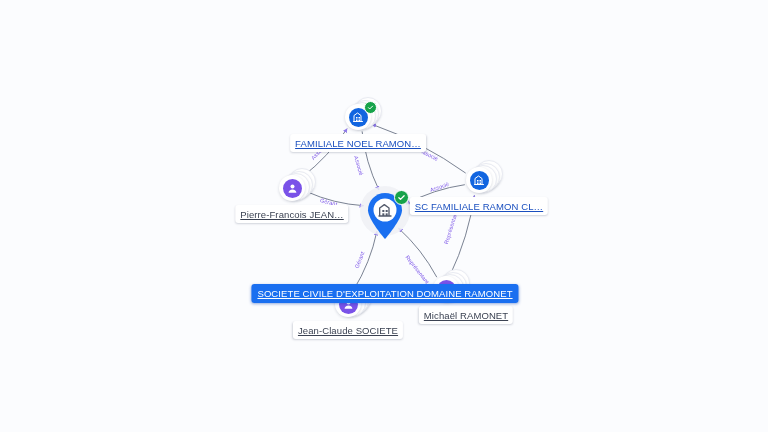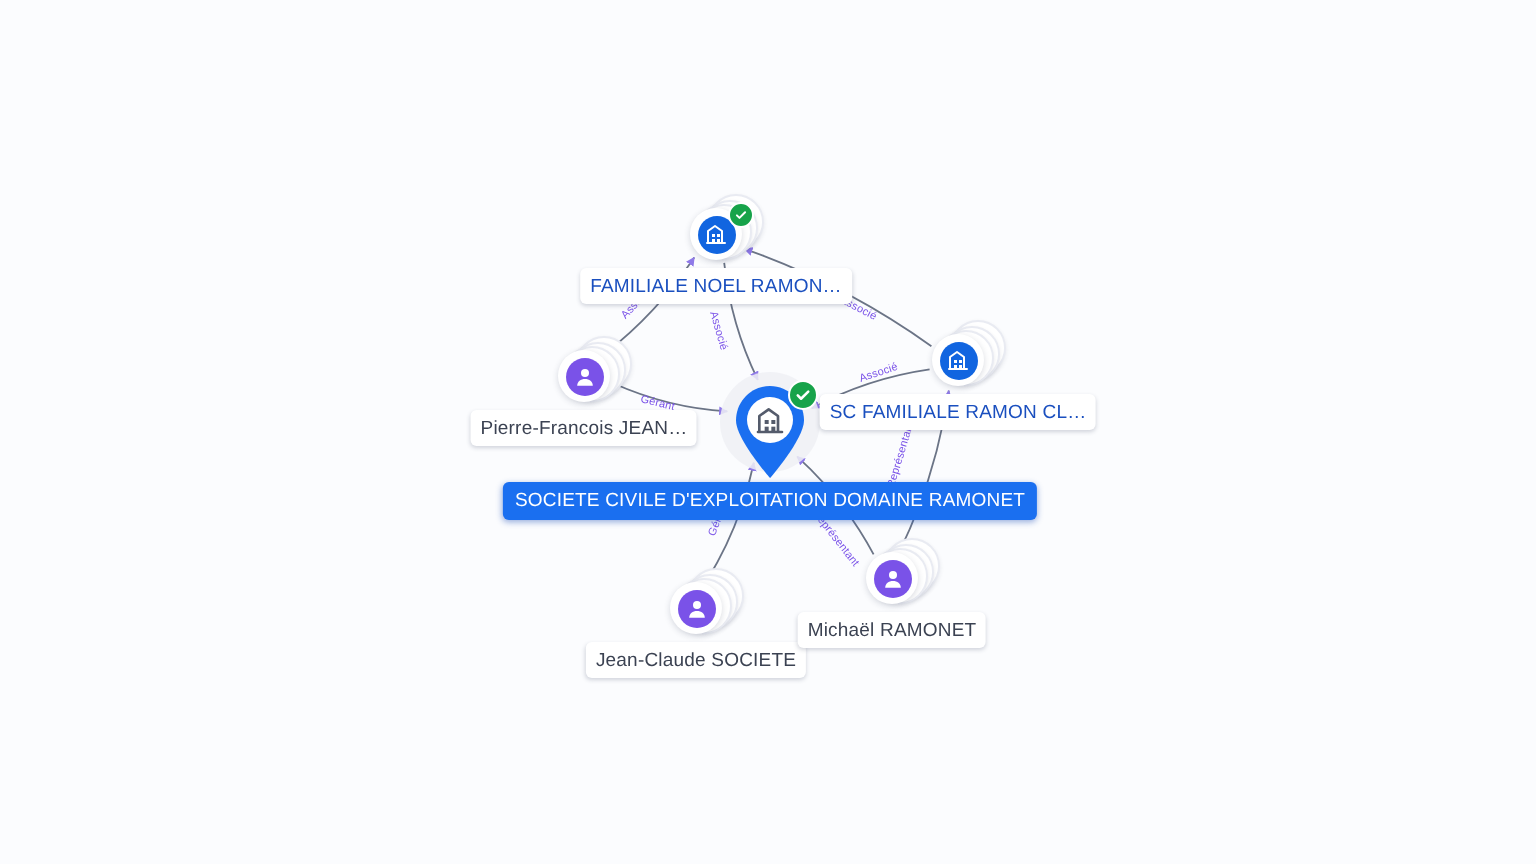--- a/index.html
+++ b/index.html
@@ -95,27 +95,29 @@
     position: absolute;
     white-space: nowrap;
     font-size: 9.5px;
     line-height: 13px;
     padding: 2.5px 5px;
     border-radius: 3px;
     background: #ffffff;
     color: #3b4252;
     box-shadow: 0 1px 2px rgba(40,50,80,0.20);
     letter-spacing: .1px;
+    text-decoration: underline;
   }
   .label.selected {
     background: #1a6ff0;
     color: #ffffff;
     box-shadow: 0 1px 3px rgba(20,70,180,0.45);
     font-size: 9.5px;
     padding: 3px 6px;
+    margin-top: 43px;
   }
   .label.linkish { color: #1a4fbf; }
 
   .edge-label {
     position: absolute;
     font-size: 5.5px;
     color: #7a52e8;
     white-space: nowrap;
     transform-origin: 0 50%;
     letter-spacing: .1px;
@@ -262,16 +264,16 @@
           <div class="badge-inner purple" style="width: 19px; height: 19px;">
             <span style="display: flex;">
               <svg width="13" height="13" viewBox="0 0 24 24" fill="none">
                 <circle cx="12" cy="8.4" r="3.7" fill="#ffffff"></circle>
                 <path d="M4.8 20c0-3.8 3.2-6.2 7.2-6.2s7.2 2.4 7.2 6.2z" fill="#ffffff"></path>
               </svg>
             </span>
           </div>
         </div>
       </div>
-      <div class="label" style="left: 446px; top: 306px; transform: translateX(-50%); z-index: 10;">Michaël RAMONET</div>
+      <div class="label" style="left: 466px; top: 306px; transform: translateX(-50%); z-index: 10;">Michaël RAMONET</div>
     </div>
 
 </div>
 
 </body></html>

